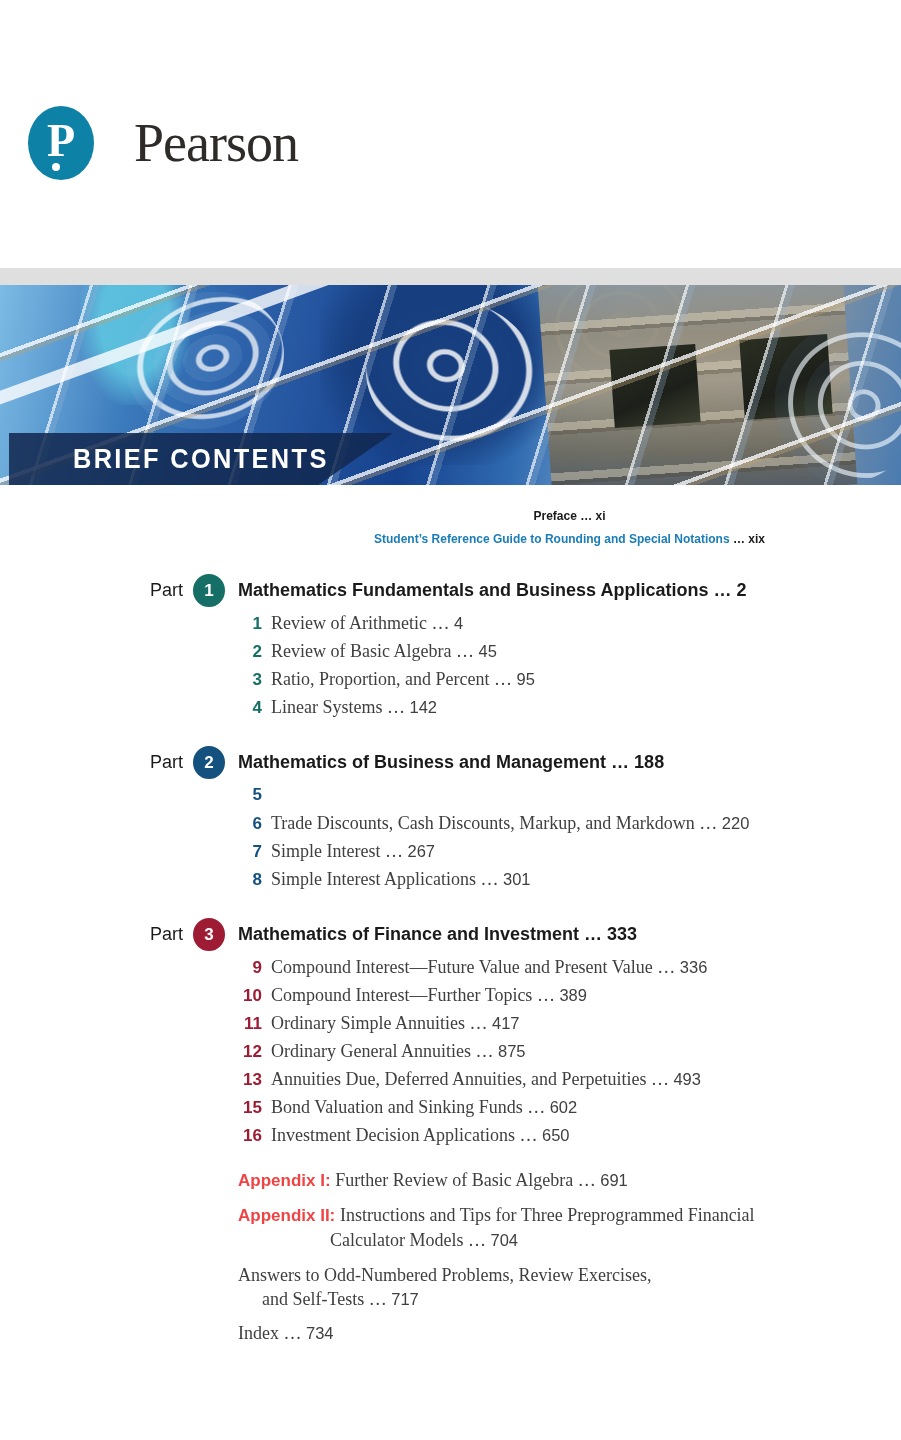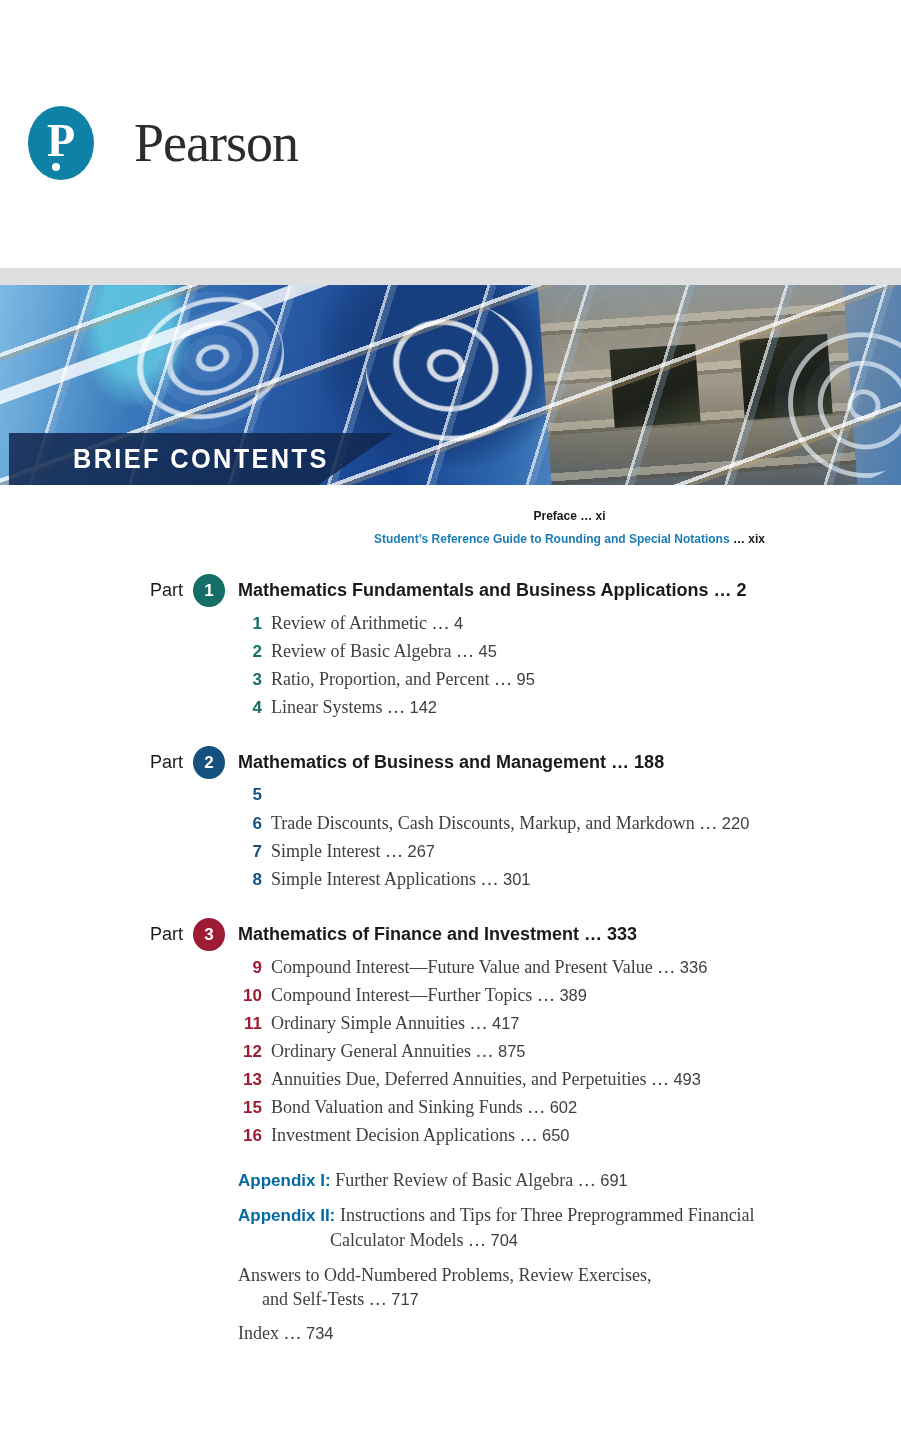--- a/index.html
+++ b/index.html
@@ -104,21 +104,21 @@
 
   .chapters { margin-top:6px; }
   .ch-row { margin-left:238px; height:28px; display:flex; align-items:baseline; font-size:17px; }
   .chnum { width:24px; text-align:right; font-weight:bold; flex:0 0 auto; }
   .c1 { color:#156f66; } .c2 { color:#14517e; } .c3 { color:#9e1c33; }
   .chtitle { margin-left:9px; font-family:"Liberation Serif", serif; font-size:18px; color:#3f3f3f; }
   .pg { font-family:"Liberation Sans", sans-serif; font-size:16.5px; color:#3f3f3f; }
 
   .appendices { margin-top:15px; margin-left:238px; }
   .app-entry { line-height:24px; font-size:17px; margin-bottom:10px; }
-  .app-label { color:#0369a1; font-weight:bold; }
+  .app-label { color:#ef4444; font-weight:bold; }
   .serif-t { font-family:"Liberation Serif", serif; font-size:18px; color:#3f3f3f; }
   .app-line2 { margin-left:92px; }
 
   .backmatter { margin-left:238px; }
   .bm-answers { margin-top:10px; line-height:24px; }
   .bm-indent { margin-left:24px; }
   .bm-index { margin-top:10px; line-height:24px; }
 </style>
 </head>
 <body>

